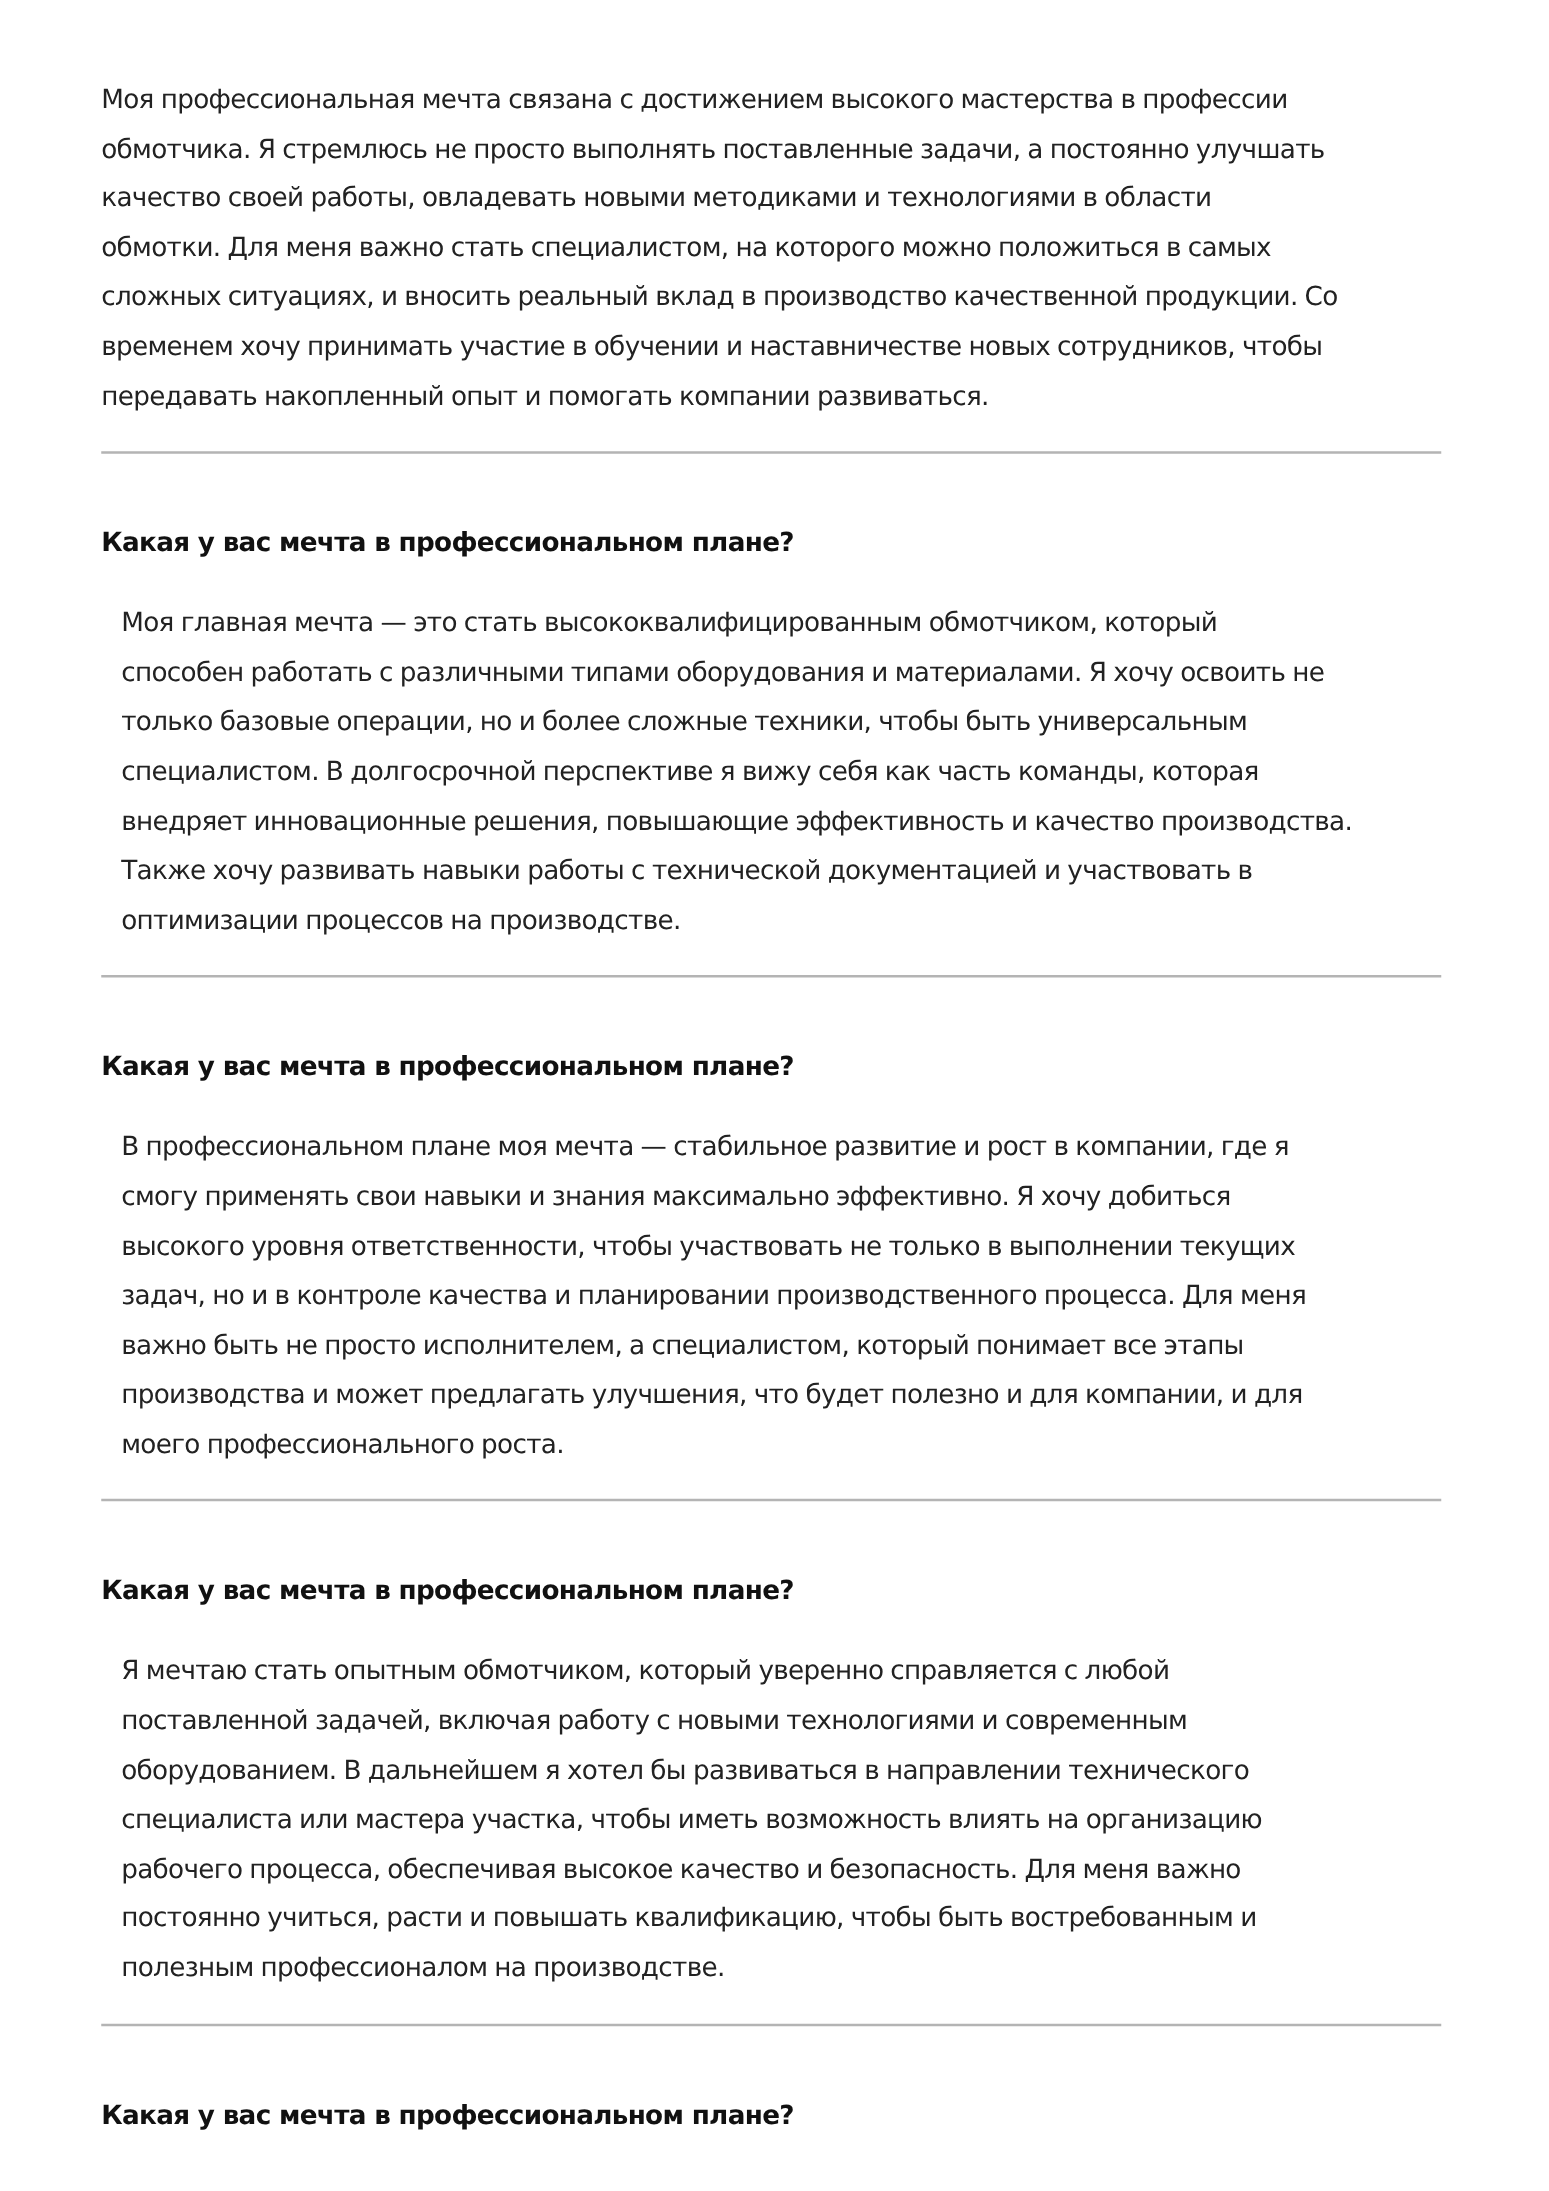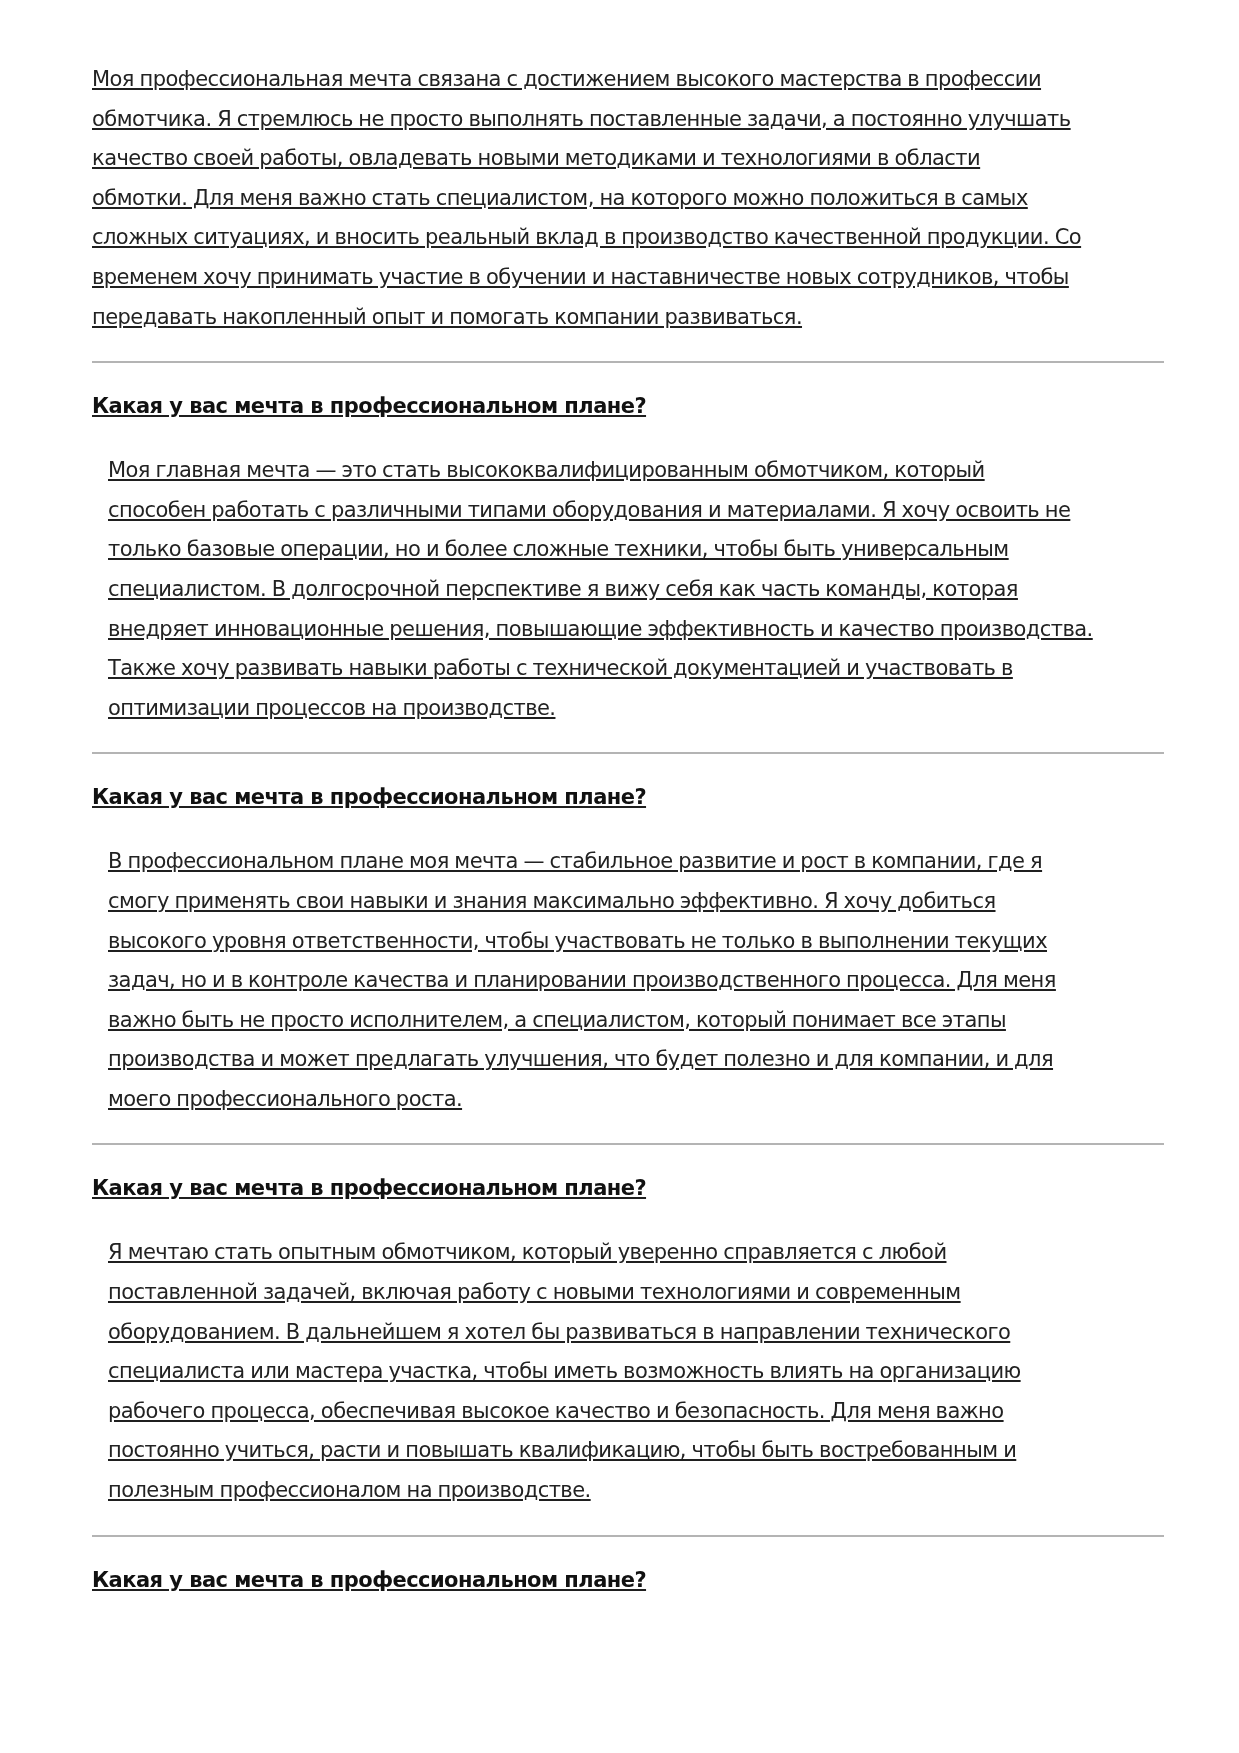--- a/index.html
+++ b/index.html
@@ -1,27 +1,27 @@
 <!DOCTYPE html>
 <html><head>
 <meta charset="utf-8">
 <style>
   html, body { margin: 0; padding: 0; background: #ffffff; }
   body { width: 1239px; height: 1753px; overflow: hidden; position: relative;
          font-family: "DejaVu Sans", "Liberation Sans", sans-serif; color: #1f1f1f; }
-  .page { position: absolute; left: 92px; top: 0; width: 1072px; text-decoration: underline; }
+  .page { position: absolute; left: 81px; top: 0; width: 1072px; }
   .para { margin: 0; font-size: 21px; line-height: 39.6px; letter-spacing: -0.55px; word-spacing: -0.5px;
           color: #222222; white-space: pre-line; }
   .para.first { padding-top: 60px; }
   .divider { height: 2px; background: #b4b4b4; border: 0; margin: 0; }
   .divider.after-first { margin-top: 24px; }
   .divider.after { margin-top: 24px; }
   .heading { margin: 0; font-size: 21px; font-weight: bold; line-height: 30px; color: #111111;
              letter-spacing: -0.55px; }
-  .heading.h-gap { margin-top: 28px; }
+  .heading.h-gap { margin-top: 56px; }
   .para.after-heading { margin-top: 30px; margin-left: 16px; }
 </style>
 </head>
 <body>
 
 <div class="page">
   <p class="para first">Моя профессиональная мечта связана с достижением высокого мастерства в профессии
 обмотчика. Я стремлюсь не просто выполнять поставленные задачи, а постоянно улучшать
 качество своей работы, овладевать новыми методиками и технологиями в области
 обмотки. Для меня важно стать специалистом, на которого можно положиться в самых

